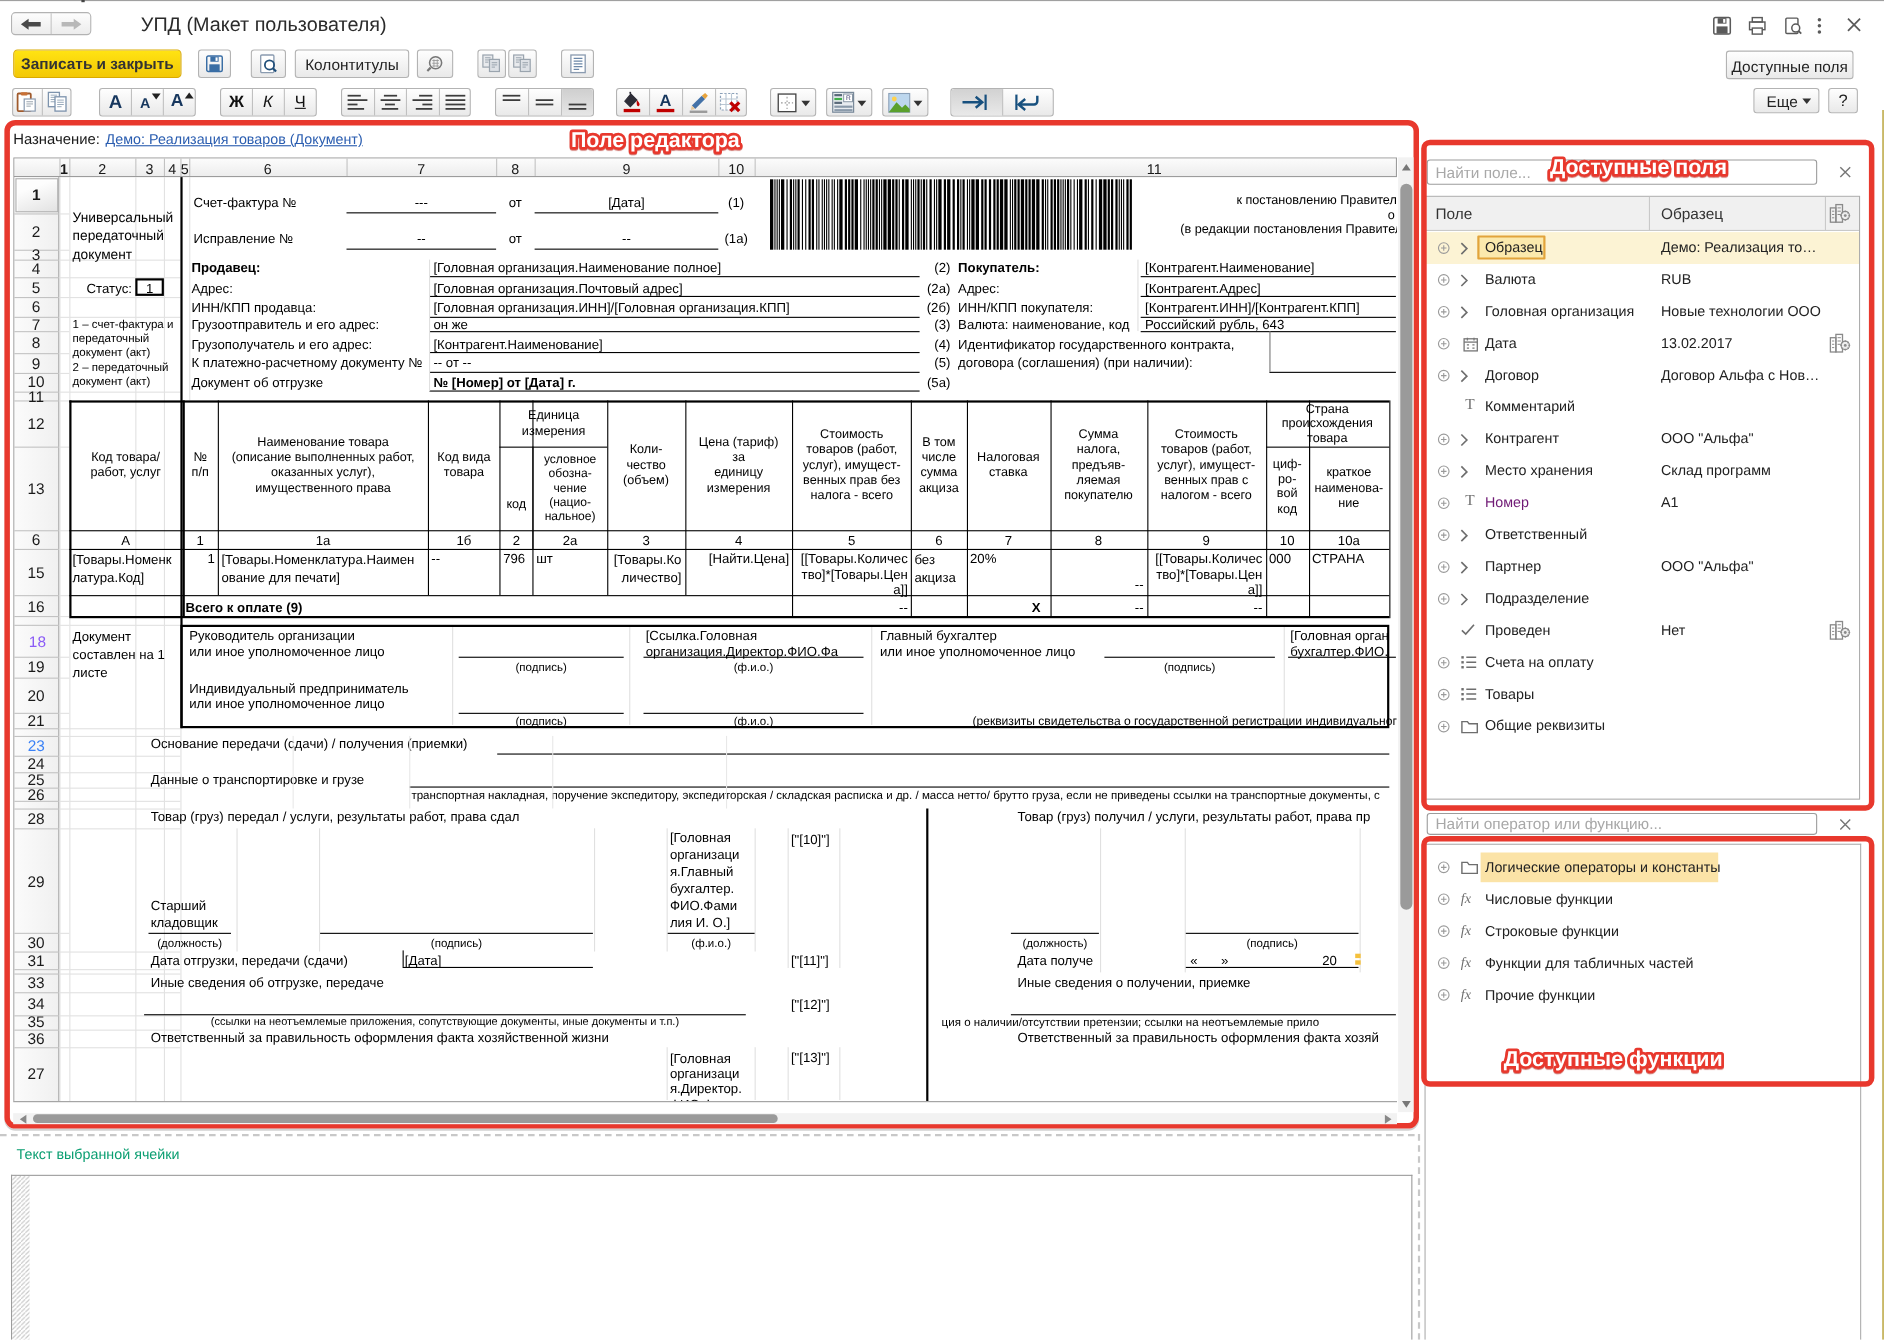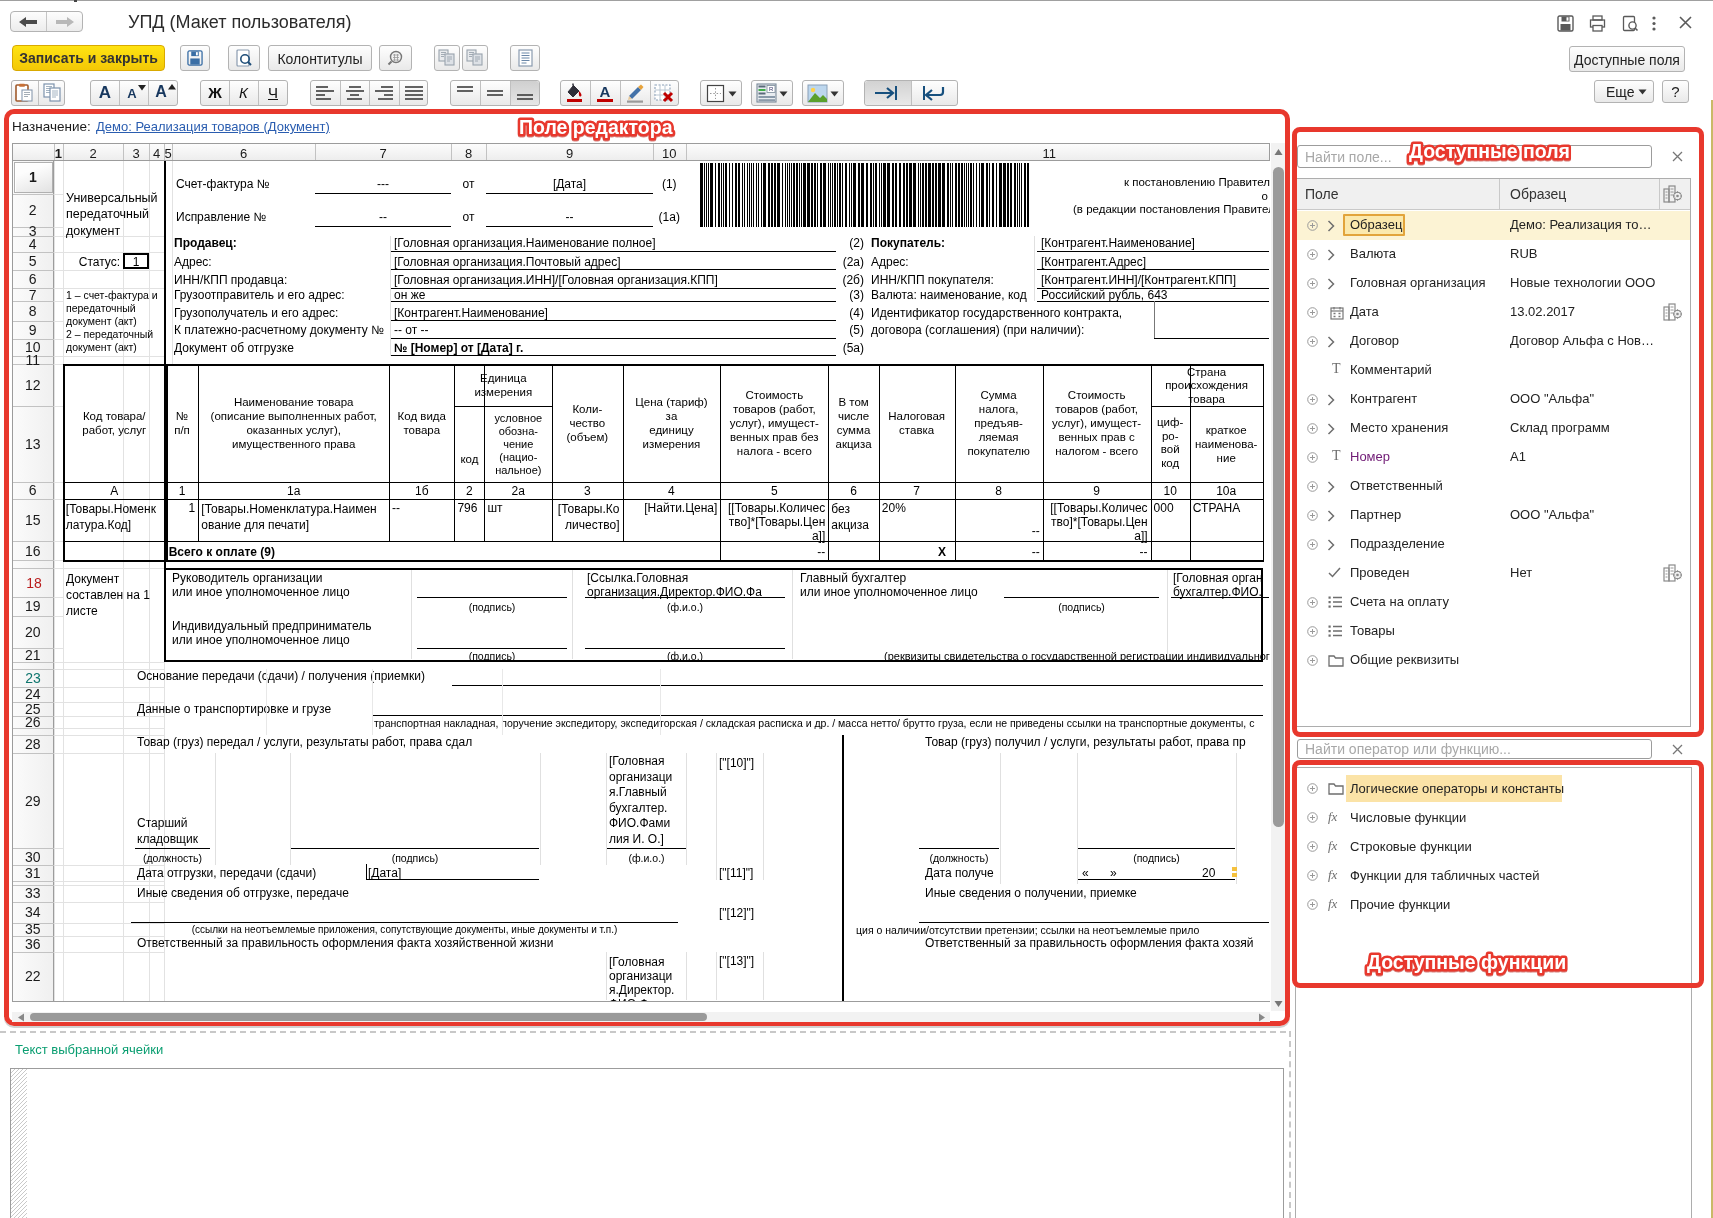--- a/index.html
+++ b/index.html
@@ -294,30 +294,30 @@
     <div class="a" style="left:1px;top:338.5px;width:40.5px;height:1px;background:#c2c2c2"></div>
     <div class="tc" style="left:0;top:292.6px;width:41.5px;font-size:14px;color:#1a1a1a">13</div>
     <div class="a" style="left:1px;top:355.8px;width:40.5px;height:1px;background:#c2c2c2"></div>
     <div class="tc" style="left:0;top:339.1px;width:41.5px;font-size:14px;color:#1a1a1a">6</div>
     <div class="a" style="left:1px;top:398.4px;width:40.5px;height:1px;background:#c2c2c2"></div>
     <div class="tc" style="left:0;top:369.1px;width:41.5px;font-size:14px;color:#1a1a1a">15</div>
     <div class="a" style="left:1px;top:417.1px;width:40.5px;height:1px;background:#c2c2c2"></div>
     <div class="tc" style="left:0;top:399.8px;width:41.5px;font-size:14px;color:#1a1a1a">16</div>
     <div class="a" style="left:1px;top:425.0px;width:40.5px;height:1px;background:#c2c2c2"></div>
     <div class="a" style="left:1px;top:454.3px;width:40.5px;height:1px;background:#c2c2c2"></div>
-    <div class="tc" style="left:0;top:431.6px;width:44px;font-size:14px;color:#b91c1c">18</div>
+    <div class="tc" style="left:0;top:431.6px;width:44px;font-size:14px;color:#8b5cf6">18</div>
     <div class="a" style="left:1px;top:472.5px;width:40.5px;height:1px;background:#c2c2c2"></div>
     <div class="tc" style="left:0;top:455.4px;width:41.5px;font-size:14px;color:#1a1a1a">19</div>
     <div class="a" style="left:1px;top:505.4px;width:40.5px;height:1px;background:#c2c2c2"></div>
     <div class="tc" style="left:0;top:481.0px;width:41.5px;font-size:14px;color:#1a1a1a">20</div>
     <div class="a" style="left:1px;top:518.5px;width:40.5px;height:1px;background:#c2c2c2"></div>
     <div class="tc" style="left:0;top:504.0px;width:41.5px;font-size:14px;color:#1a1a1a">21</div>
     <div class="a" style="left:1px;top:525.5px;width:40.5px;height:1px;background:#c2c2c2"></div>
     <div class="a" style="left:1px;top:543.5px;width:40.5px;height:1px;background:#c2c2c2"></div>
-    <div class="tc" style="left:0;top:526.5px;width:42px;font-size:14px;color:#0f766e">23</div>
+    <div class="tc" style="left:0;top:526.5px;width:42px;font-size:14px;color:#3b82f6">23</div>
     <div class="a" style="left:1px;top:558.5px;width:40.5px;height:1px;background:#c2c2c2"></div>
     <div class="tc" style="left:0;top:543.0px;width:41.5px;font-size:14px;color:#1a1a1a">24</div>
     <div class="a" style="left:1px;top:573.0px;width:40.5px;height:1px;background:#c2c2c2"></div>
     <div class="tc" style="left:0;top:557.8px;width:41.5px;font-size:14px;color:#1a1a1a">25</div>
     <div class="a" style="left:1px;top:584.5px;width:40.5px;height:1px;background:#c2c2c2"></div>
     <div class="tc" style="left:0;top:570.8px;width:41.5px;font-size:14px;color:#1a1a1a">26</div>
     <div class="a" style="left:1px;top:592.0px;width:40.5px;height:1px;background:#c2c2c2"></div>
     <div class="a" style="left:1px;top:610.3px;width:40.5px;height:1px;background:#c2c2c2"></div>
     <div class="tc" style="left:0;top:593.1px;width:41.5px;font-size:14px;color:#1a1a1a">28</div>
     <div class="a" style="left:1px;top:705.0px;width:40.5px;height:1px;background:#c2c2c2"></div>
@@ -329,21 +329,21 @@
     <div class="a" style="left:1px;top:741.5px;width:40.5px;height:1px;background:#c2c2c2"></div>
     <div class="a" style="left:1px;top:758.8px;width:40.5px;height:1px;background:#c2c2c2"></div>
     <div class="tc" style="left:0;top:742.1px;width:41.5px;font-size:14px;color:#1a1a1a">33</div>
     <div class="a" style="left:1px;top:779.7px;width:40.5px;height:1px;background:#c2c2c2"></div>
     <div class="tc" style="left:0;top:761.2px;width:41.5px;font-size:14px;color:#1a1a1a">34</div>
     <div class="a" style="left:1px;top:792.5px;width:40.5px;height:1px;background:#c2c2c2"></div>
     <div class="tc" style="left:0;top:778.1px;width:41.5px;font-size:14px;color:#1a1a1a">35</div>
     <div class="a" style="left:1px;top:808.9px;width:40.5px;height:1px;background:#c2c2c2"></div>
     <div class="tc" style="left:0;top:792.7px;width:41.5px;font-size:14px;color:#1a1a1a">36</div>
     <div class="a" style="left:1px;top:857.5px;width:40.5px;height:1px;background:#c2c2c2"></div>
-    <div class="tc" style="left:0;top:825.2px;width:41.5px;font-size:14px;color:#1a1a1a">22</div>
+    <div class="tc" style="left:0;top:825.2px;width:41.5px;font-size:14px;color:#1a1a1a">27</div>
     <div class="a" style="left:1.5px;top:19px;width:39px;height:30.5px;background:linear-gradient(160deg,#fdfdfd 30%,#e2e2e2);border:1px solid #b0b0b0;box-shadow:inset 1px 1px 0 #fff"></div>
     <div class="tc" style="left:1px;top:26px;width:40px;font-size:14px;font-weight:700;color:#1a1a1a">1</div>
     <div class="gl" style="left:41.5px;top:50.5px;width:9.5px"></div>
     <div class="gl" style="left:41.5px;top:83.5px;width:9.5px"></div>
     <div class="gl" style="left:41.5px;top:92.8px;width:9.5px"></div>
     <div class="gl" style="left:51px;top:92.8px;width:101px"></div>
     <div class="gl" style="left:41.5px;top:108.7px;width:9.5px"></div>
     <div class="gl" style="left:51px;top:108.7px;width:101px"></div>
     <div class="gl" style="left:41.5px;top:126.8px;width:9.5px"></div>
     <div class="gl" style="left:51px;top:126.8px;width:101px"></div>

